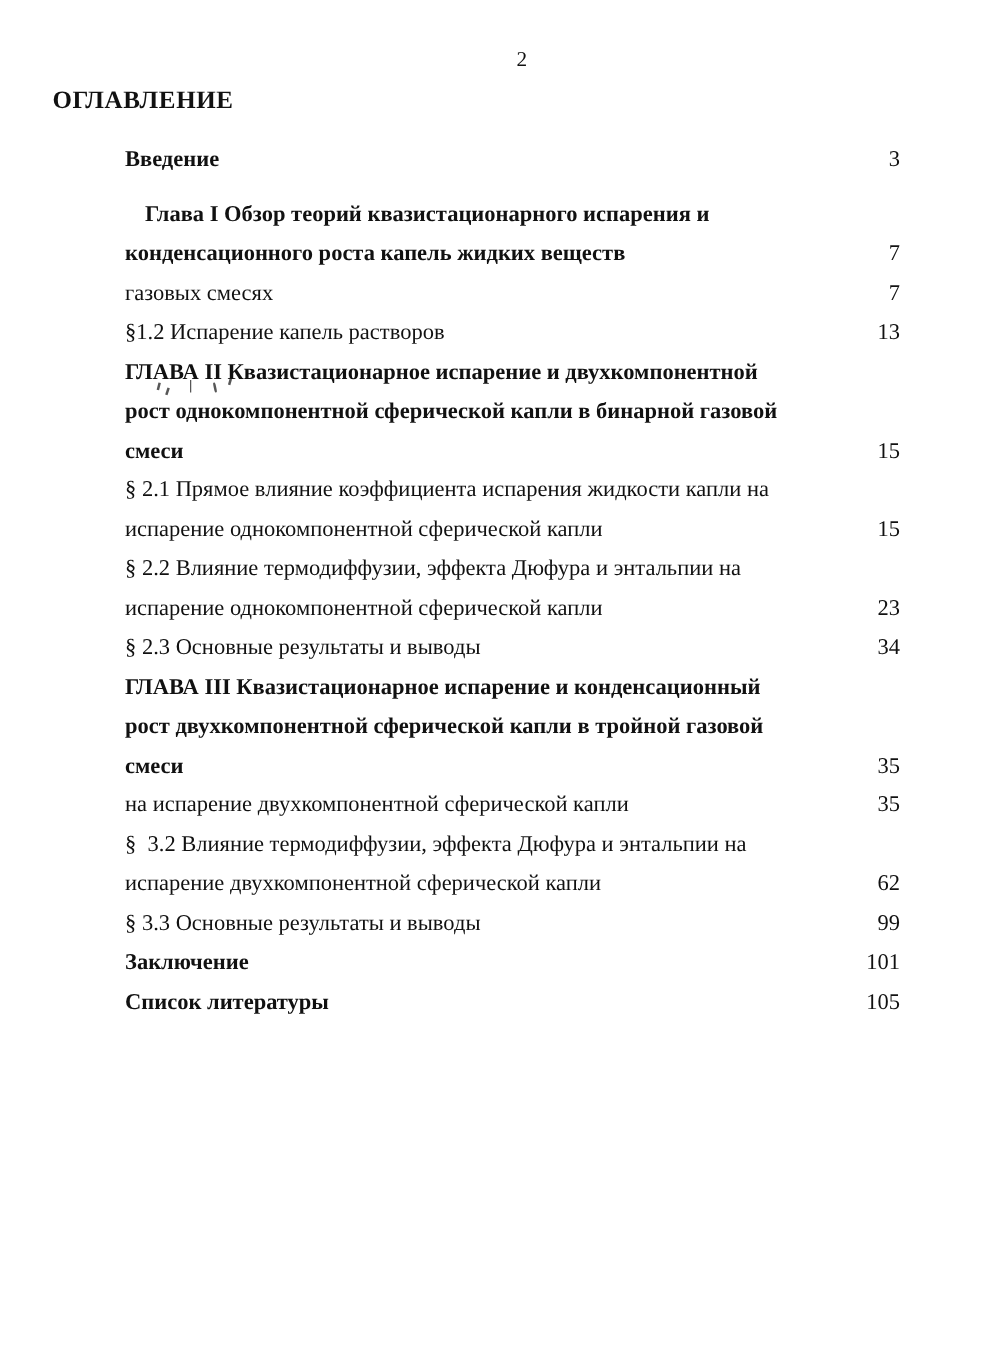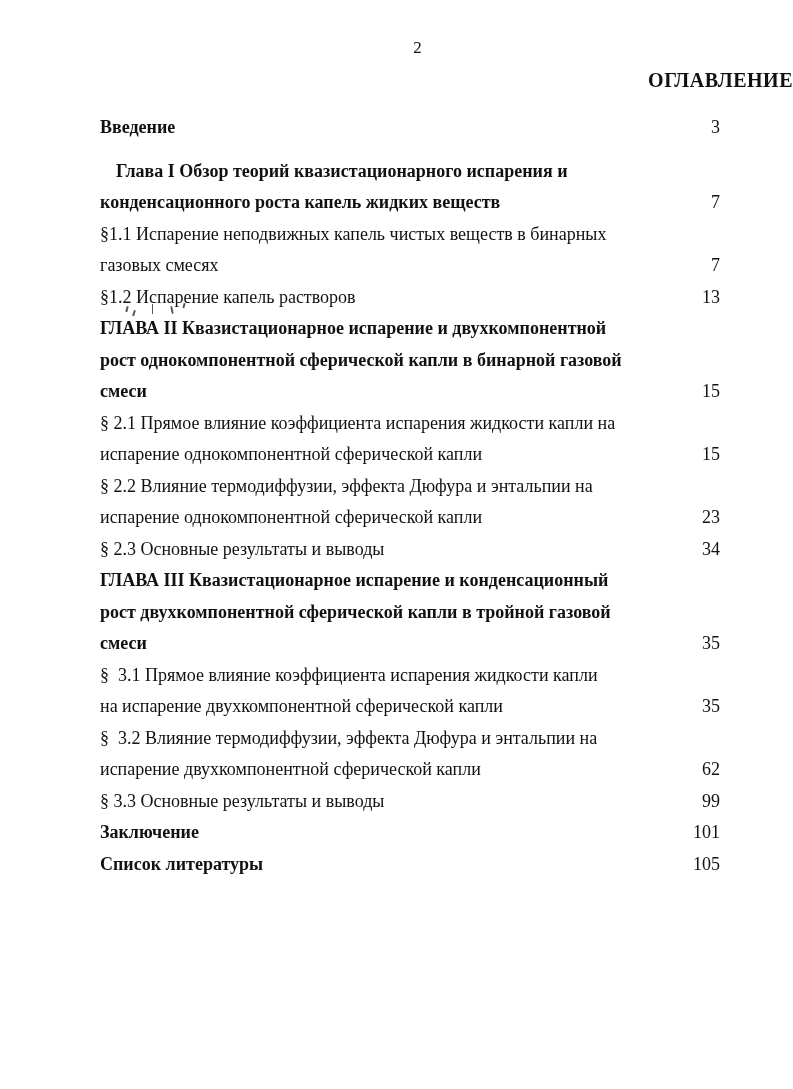--- a/index.html
+++ b/index.html
@@ -18,21 +18,21 @@
   .page-number {
     padding-top: 38px;
     text-align: center;
     font-size: 17px;
     line-height: 19px;
     
     padding-left: 42px;
   }
   .doc-title {
     margin-top: 12px;
-    text-align: right;
+    text-align: left;
     font-size: 20px;
     line-height: 23px;
     font-weight: bold;
     letter-spacing: 0.5px;
     padding-left: 42px;
   }
   .toc {
     margin: 20px 73px 0 100px;
   }
   .row {
@@ -93,24 +93,20 @@
     </div>
   <div class="row b g">
       <span class="t">Глава I Обзор теорий квазистационарного испарения и</span>
       <span class="p"></span>
     </div>
   <div class="row b">
       <span class="t">конденсационного роста капель жидких веществ</span>
       <span class="p">7</span>
     </div>
   <div class="row">
-      <span class="t">§1.1 Испарение неподвижных капель чистых веществ в бинарных</span>
-      <span class="p"></span>
-    </div>
-  <div class="row">
       <span class="t">газовых смесях</span>
       <span class="p">7</span>
     </div>
   <div class="row">
       <span class="t">§1.2 Испарение капель растворов</span>
       <span class="p">13</span>
     </div>
   <div class="row b">
       <span class="t">ГЛАВА II Квазистационарное испарение и двухкомпонентной</span>
       <span class="p"></span>
@@ -149,24 +145,20 @@
     </div>
   <div class="row b">
       <span class="t">рост двухкомпонентной сферической капли в тройной газовой</span>
       <span class="p"></span>
     </div>
   <div class="row b">
       <span class="t">смеси</span>
       <span class="p">35</span>
     </div>
   <div class="row">
-      <span class="t">§  3.1 Прямое влияние коэффициента испарения жидкости капли</span>
-      <span class="p"></span>
-    </div>
-  <div class="row">
       <span class="t">на испарение двухкомпонентной сферической капли</span>
       <span class="p">35</span>
     </div>
   <div class="row">
       <span class="t">§  3.2 Влияние термодиффузии, эффекта Дюфура и энтальпии на</span>
       <span class="p"></span>
     </div>
   <div class="row">
       <span class="t">испарение двухкомпонентной сферической капли</span>
       <span class="p">62</span>

